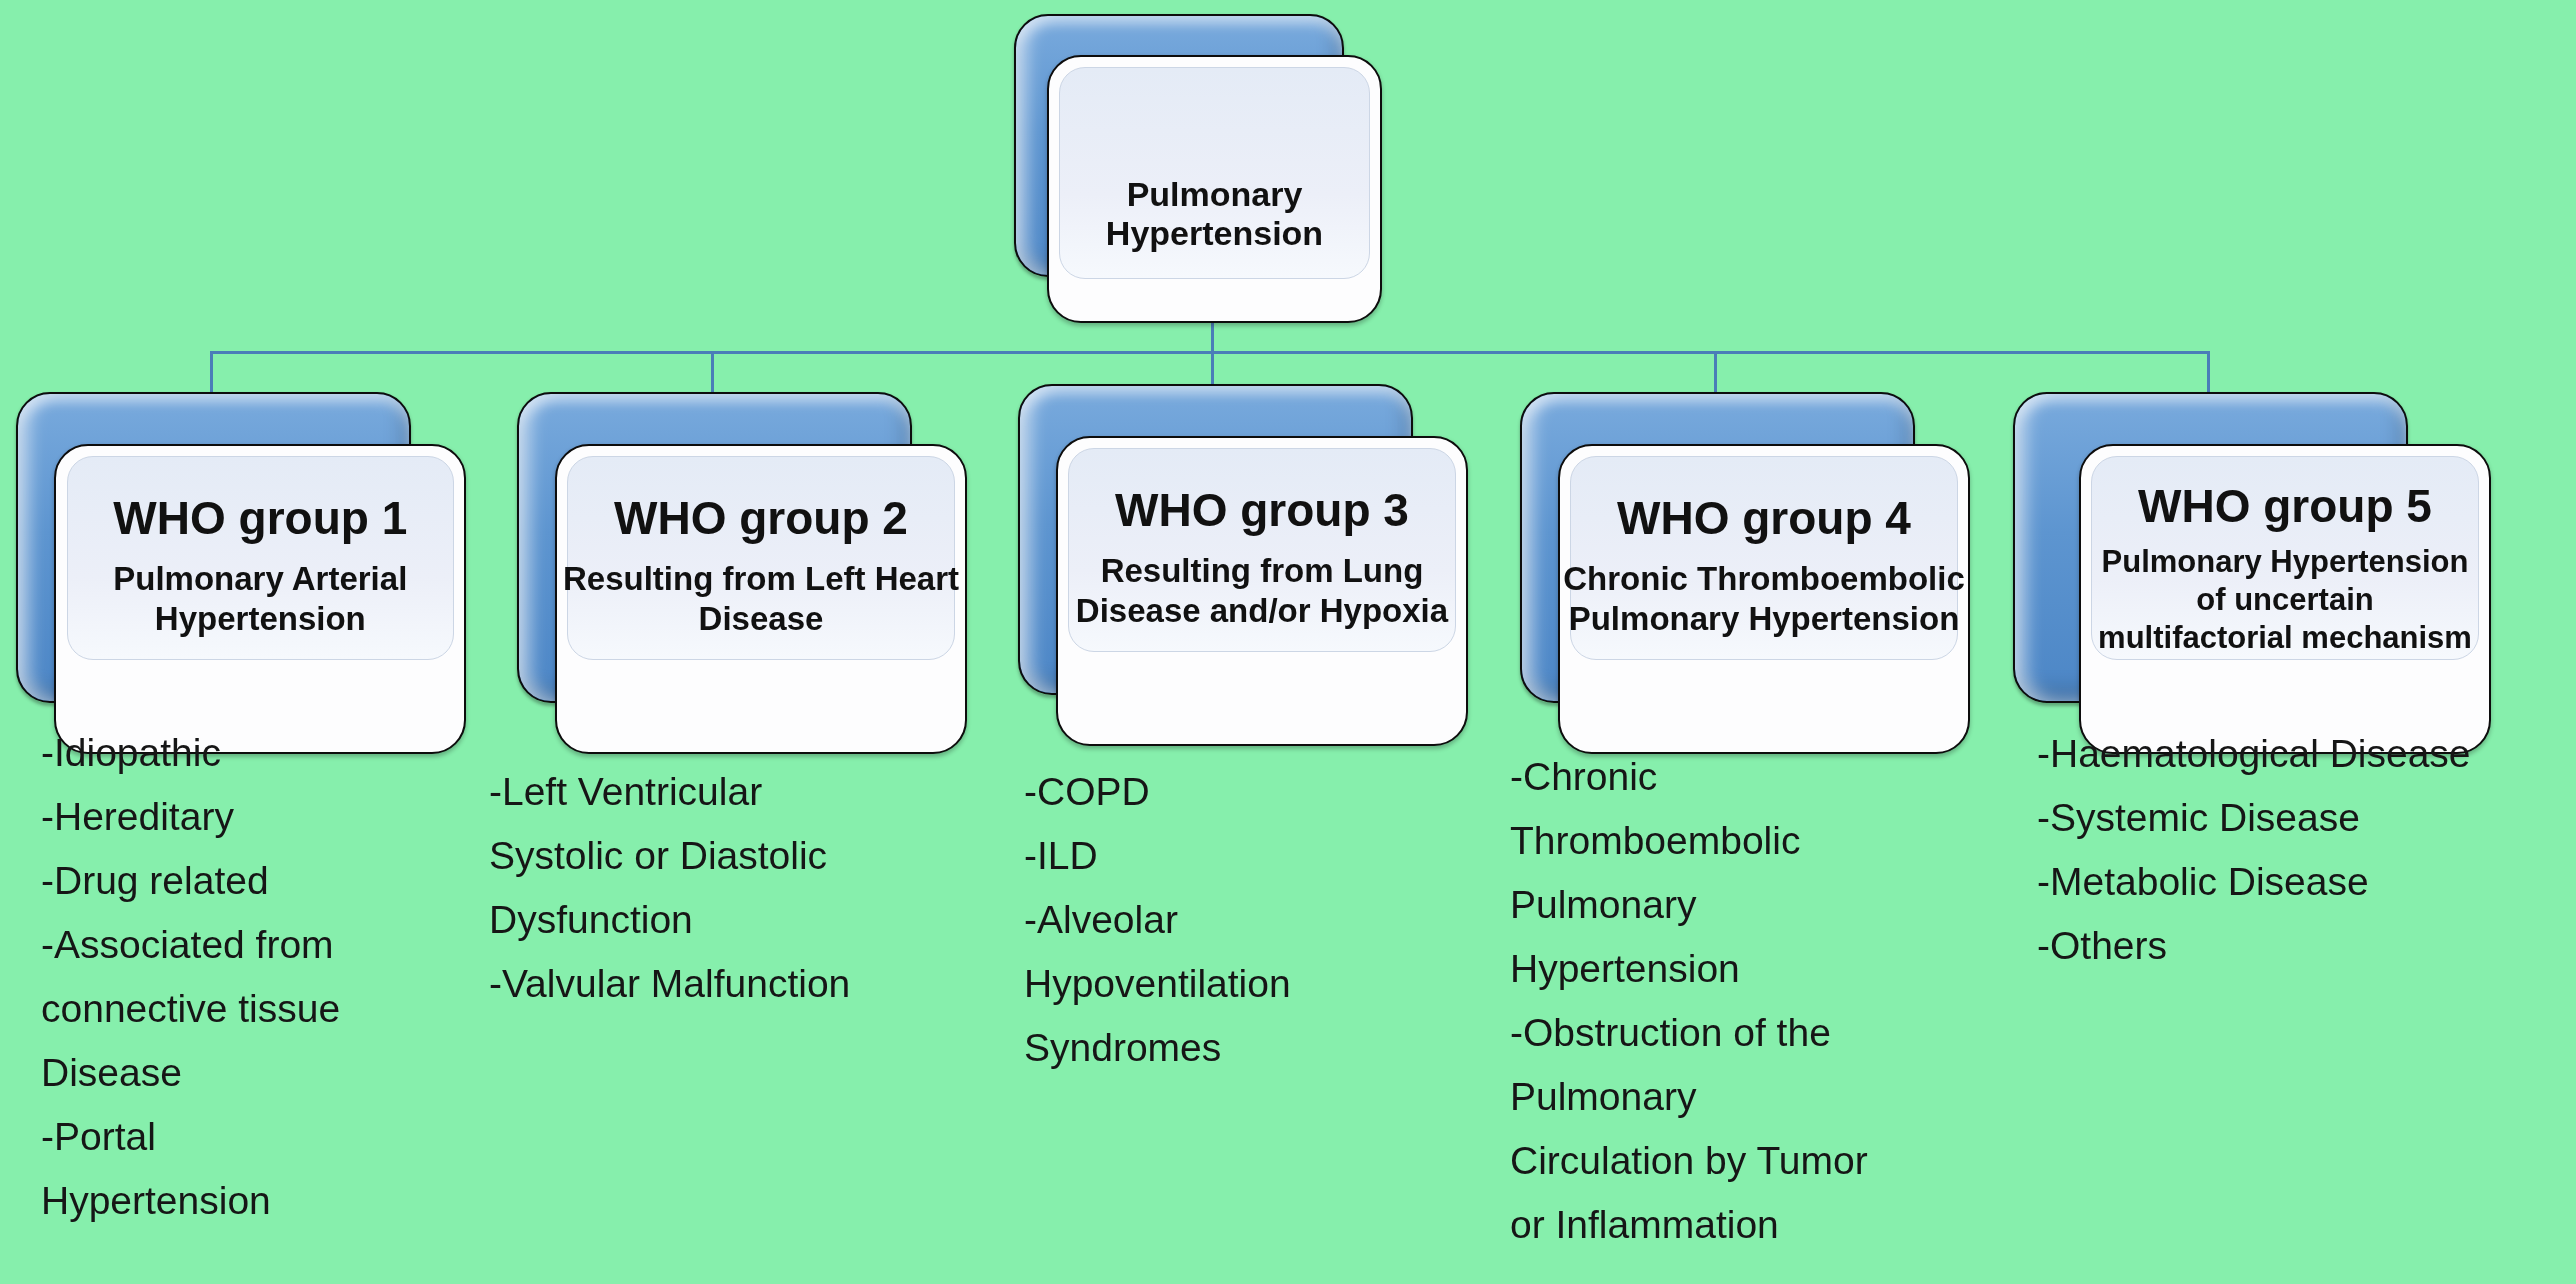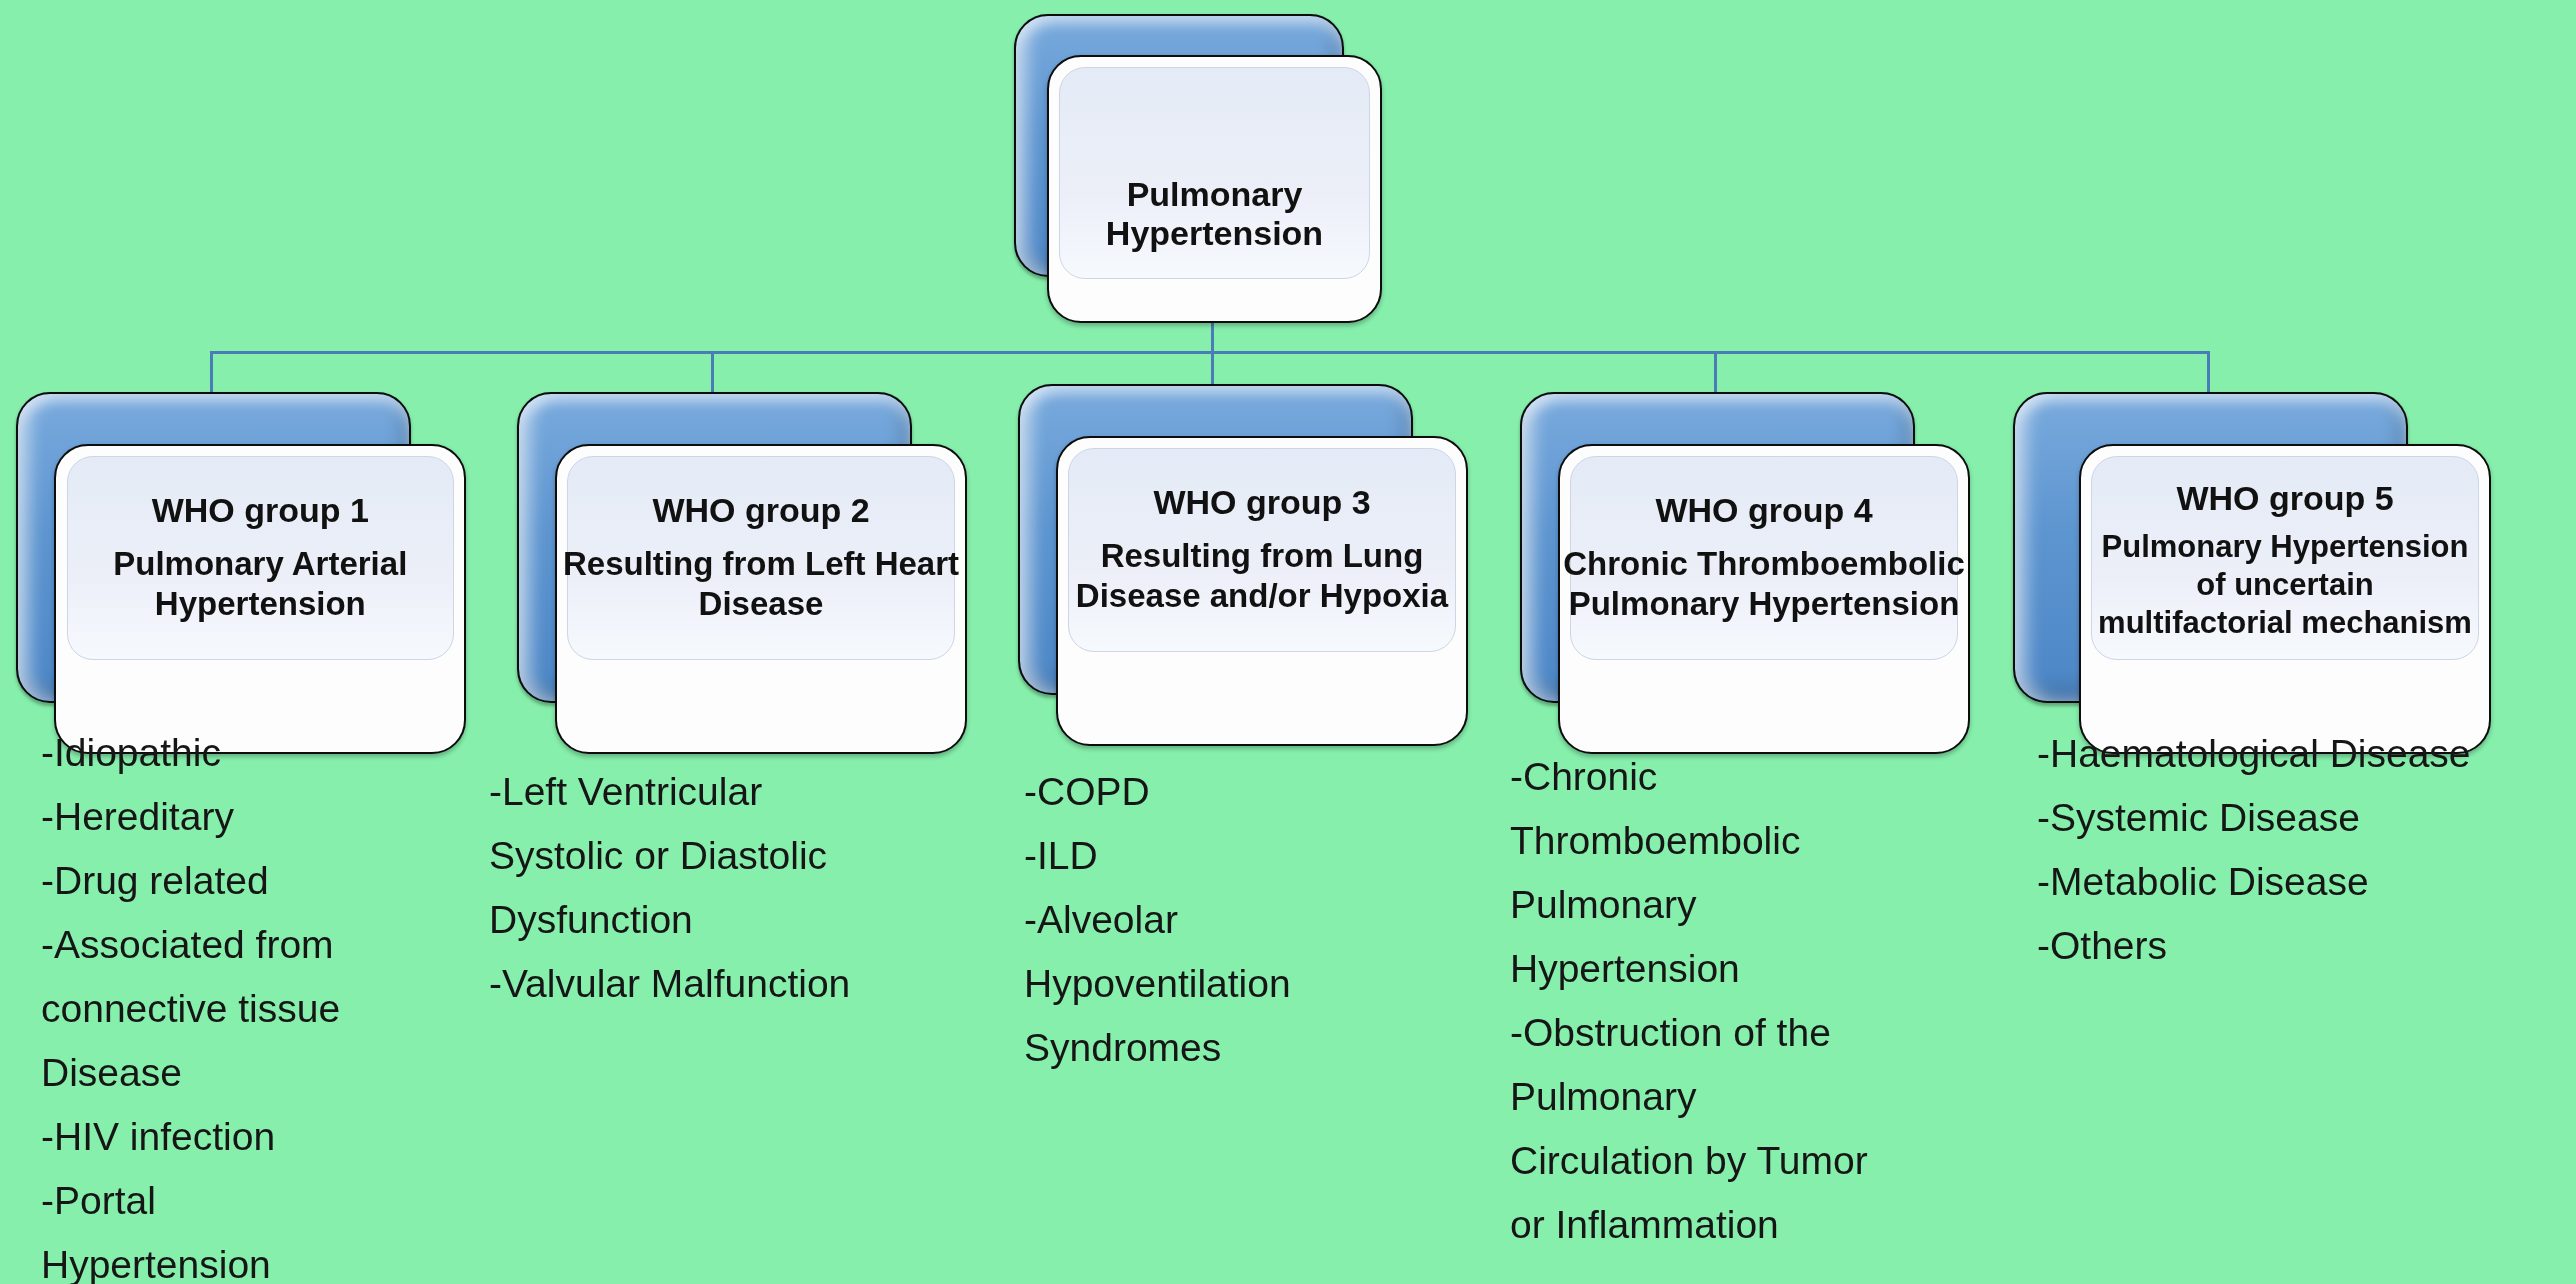--- a/index.html
+++ b/index.html
@@ -26,21 +26,21 @@
   }
   .card-panel{
     position:absolute;left:10.3px;right:10.3px;top:10.3px;border-radius:26px;
     background:linear-gradient(180deg,#e4ebf6 0%,#eceff8 60%,#f6f9fd 100%);
     border:1.7px solid #ccd6e5;
   }
   .card-text{
     position:absolute;left:0;right:0;top:0;text-align:center;z-index:2;
   }
   .root-title{font-size:34px;font-weight:bold;}
-  .group-title{font-size:34px;font-weight:bold;}
+  .group-title{font-size:46px;font-weight:bold;}
   .group-sub{font-size:33px;font-weight:bold;margin-top:13.7px;}
   .group-sub .tline{line-height:40px;}
   .g5 .group-sub{font-size:31px;margin-top:10.3px;}
   .g5 .group-sub .tline{line-height:38px;}
   .card-text.pt52{padding-top:45px;}
   .card-text.pt38{padding-top:33px;}
   .root-text{padding-top:118px;}
   
   .list{position:absolute;font-size:39px;color:#161616;}
   .list .tline{line-height:64px;white-space:nowrap;}
@@ -139,21 +139,20 @@
     </div>
   </div>
 
   <div class="list" style="left:41px;top:721px;">
       <div class="tline">-Idiopathic</div>
       <div class="tline">-Hereditary</div>
       <div class="tline">-Drug related</div>
       <div class="tline">-Associated from</div>
       <div class="tline">connective tissue</div>
       <div class="tline">Disease</div>
-      <div class="tline">-HIV infection</div>
       <div class="tline">-Portal</div>
       <div class="tline">Hypertension</div>
     </div>
   <div class="list" style="left:489px;top:760px;">
       <div class="tline">-Left Ventricular</div>
       <div class="tline">Systolic or Diastolic</div>
       <div class="tline">Dysfunction</div>
       <div class="tline">-Valvular Malfunction</div>
     </div>
   <div class="list" style="left:1024px;top:760px;">

